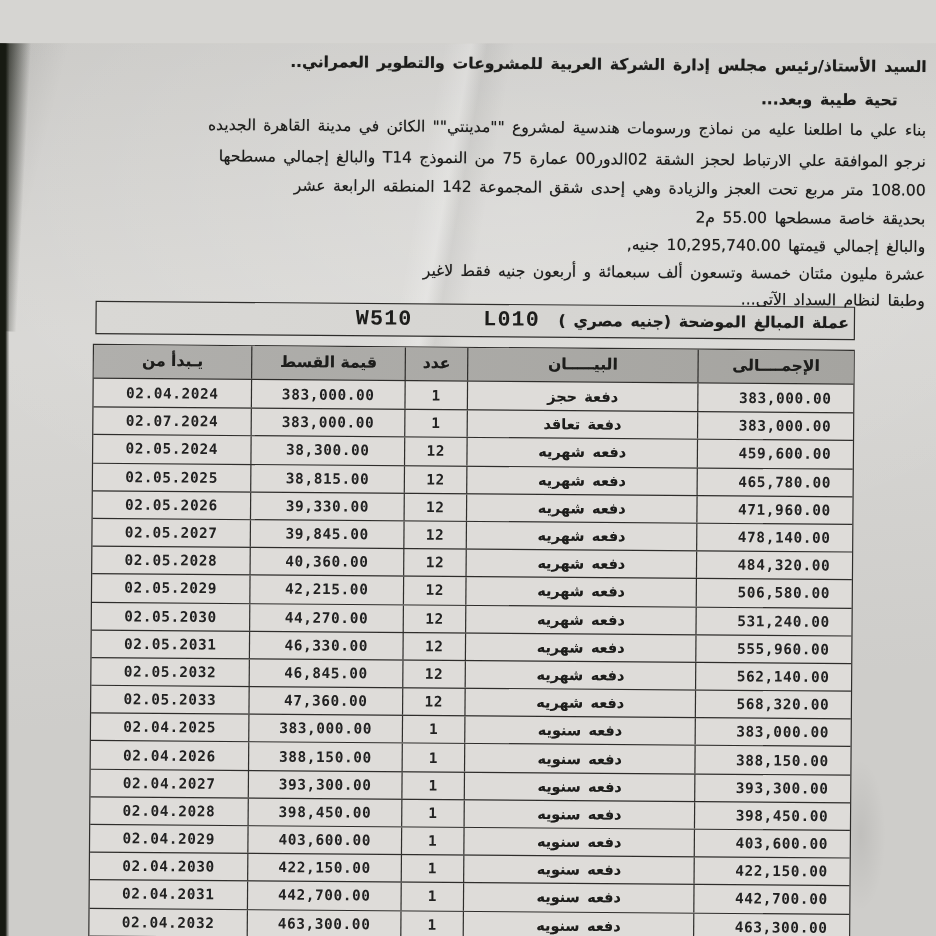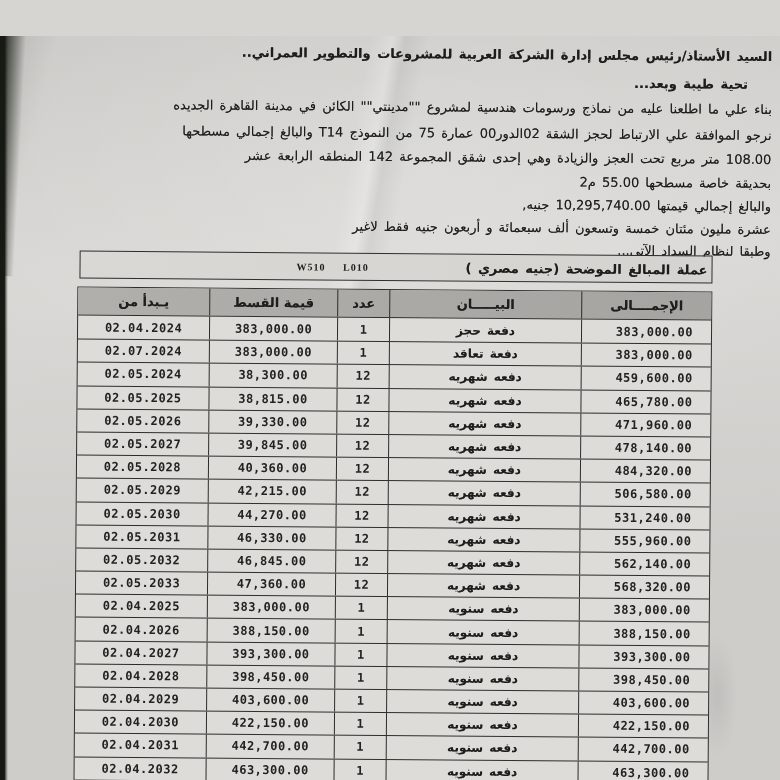--- a/index.html
+++ b/index.html
@@ -58,21 +58,21 @@
     background:linear-gradient(90deg,#d9d8d5,#d4d3d0);
     display:flex;align-items:center;
   }
   .banner .curr{
     position:absolute;right:4px;top:0;height:100%;display:flex;align-items:center;
     direction:rtl;font-size:13px;font-weight:700;word-spacing:2px;
     text-shadow:0 0 .6px rgba(20,20,20,.5);
   }
   .banner .codes{
     position:absolute;left:216px;top:0;height:100%;display:flex;align-items:center;
-    font-family:Liberation Serif, serif;font-size:10px;font-weight:700;
+    font-family:Liberation Mono, monospace;font-size:18px;font-weight:700;
     white-space:pre;letter-spacing:1px;
   }
 
   
   .tbl{
     position:absolute;left:77px;top:253px;width:635px;
     border:1.5px solid var(--border);
     background:var(--table-bg);
   }
   .hrow,.trow{

